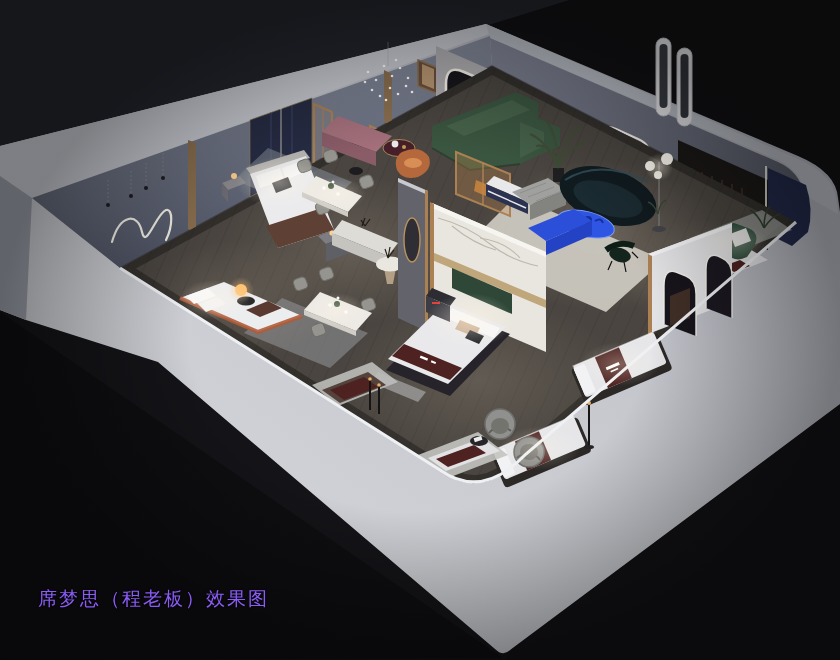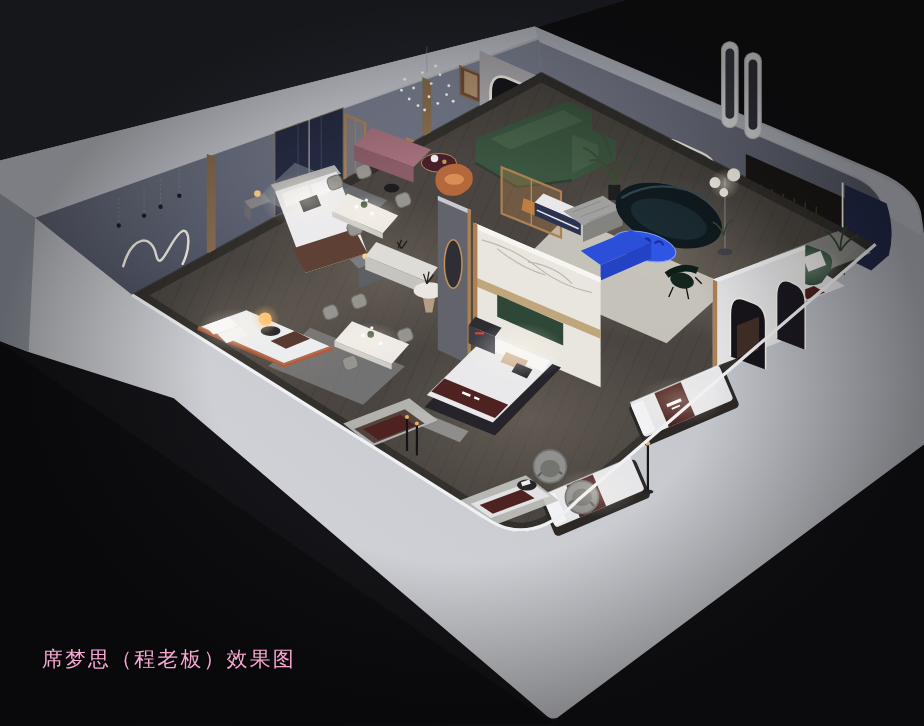--- a/index.html
+++ b/index.html
@@ -1,20 +1,20 @@
 <!DOCTYPE html>
 <html><head>
 <meta charset="utf-8">
 <style>
   html,body{margin:0;padding:0;background:#141418;}
   #stage{position:relative;width:840px;height:660px;overflow:hidden;background:#141418;
          font-family:"Liberation Sans","DejaVu Sans",sans-serif;}
   #stage svg{position:absolute;left:0;top:0;}
   .caption{position:absolute;left:38px;top:586px;font-size:19px;letter-spacing:2px;
-           color:#f9a8d4;font-weight:500;text-shadow:0 0 2px rgba(0,0,0,.6);}
+           color:#8b5cf6;font-weight:500;text-shadow:0 0 2px rgba(0,0,0,.6);}
 </style>
 </head>
 <body>
 
 <div id="stage">
 <svg width="840" height="660" viewBox="0 0 840 660">
   <defs>
     <linearGradient id="gMass" x1="0" y1="1" x2="1" y2="0">
       <stop offset="0" stop-color="#d9dade"></stop>
           <stop offset=".55" stop-color="#c7c9cf"></stop>

